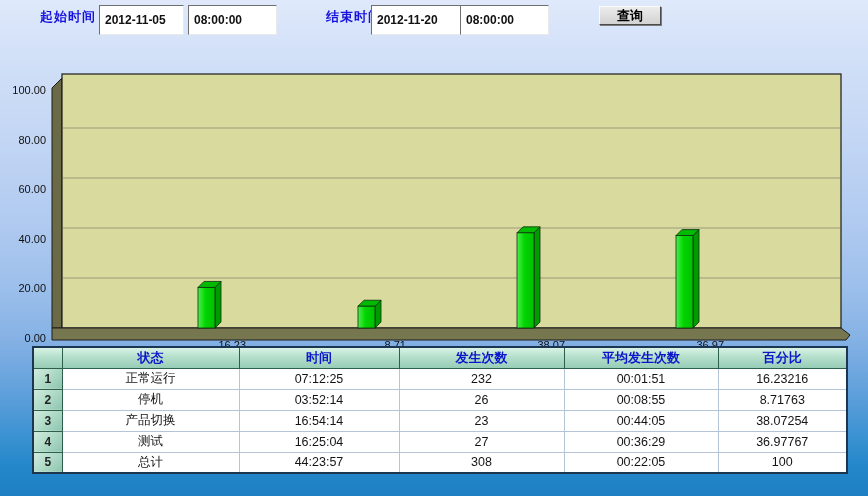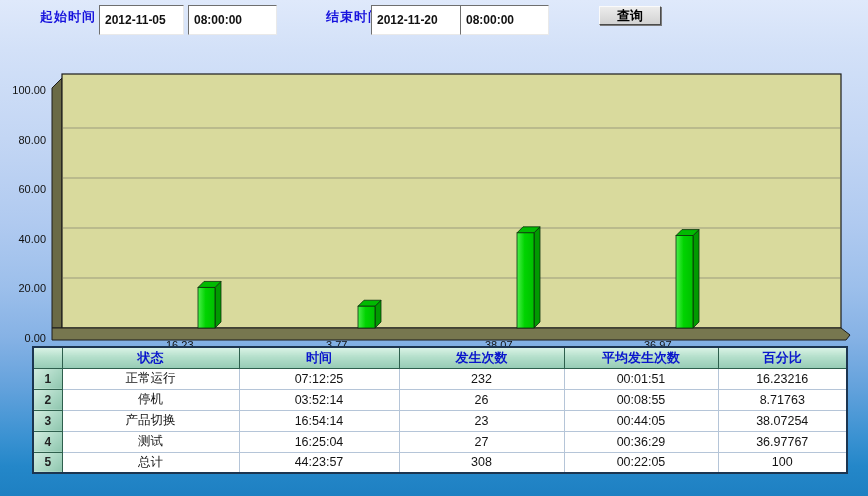--- a/index.html
+++ b/index.html
@@ -28,21 +28,21 @@
     box-shadow:1px 1px 0 #7a7a7a;
     font-size:13px; font-weight:bold; color:#000; line-height:15px; text-align:center;
     cursor:pointer;
     margin-left:40px;
   }
 
   
   #chart-wrap { position:absolute; left:0; top:32px; width:751px; height:310px; }
   .ytick { position:absolute; left:0; width:46px; text-align:right; font-size:11px; color:#101010; line-height:12px; }
   #chart-svg { position:absolute; left:48px; top:38px; }
-  .val-label { position:absolute; width:80px; text-align:left; font-size:11px; color:#101010; top:307px; }
+  .val-label { position:absolute; width:80px; text-align:right; font-size:11px; color:#101010; top:307px; }
   .cat-box {
     position:absolute; top:319px; width:157px; height:15px;
     background:#b9daf4;
     border:1px solid; border-color:#dcecfb #93bce4 #93bce4 #dcecfb;
     text-align:center; font-size:12px; line-height:13px; color:#000;
   }
 
   
   #report-table { position:absolute; left:32px; top:346px; width:814px; border-collapse:collapse;
     border:2px solid #1c3550; background:#fff; table-layout:fixed; }
@@ -115,21 +115,21 @@
         </g>
         <g>
           <polygon points="645,165.575 651,159.575 651,252 645,258" fill="#019a01" stroke="#0b300b" stroke-width="0.8"></polygon>
           <polygon points="628,165.575 634,159.575 651,159.575 645,165.575" fill="#01ba01" stroke="#0b300b" stroke-width="0.8"></polygon>
           <rect x="628" y="165.575" width="17" height="92.425" fill="url(#barGrad)" stroke="#0b300b" stroke-width="0.8"></rect>
         </g>
       </svg>
     <div id="x-labels">
         <div class="val-label" style="left: 166px;">16.23</div>
         <div class="cat-box" style="left: 127px;">正常运行</div>
-        <div class="val-label" style="left: 326px;">3.77</div>
+        <div class="val-label" style="left: 326px;">8.71</div>
         <div class="cat-box" style="left: 287px;">停机</div>
         <div class="val-label" style="left: 485px;">38.07</div>
         <div class="cat-box" style="left: 446px;">产品切换</div>
         <div class="val-label" style="left: 644px;">36.97</div>
         <div class="cat-box" style="left: 605px;">测试</div>
       </div>
   </div>
 
   <table id="report-table">
     <colgroup>

